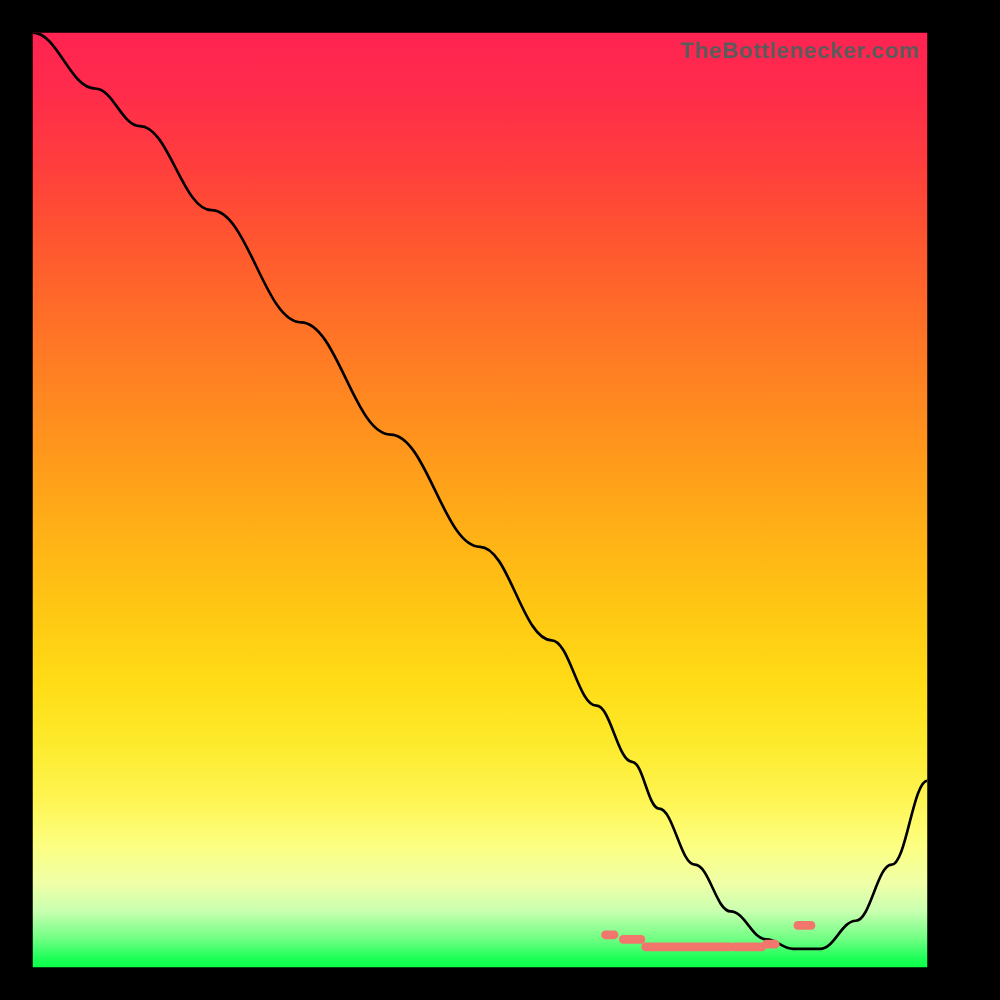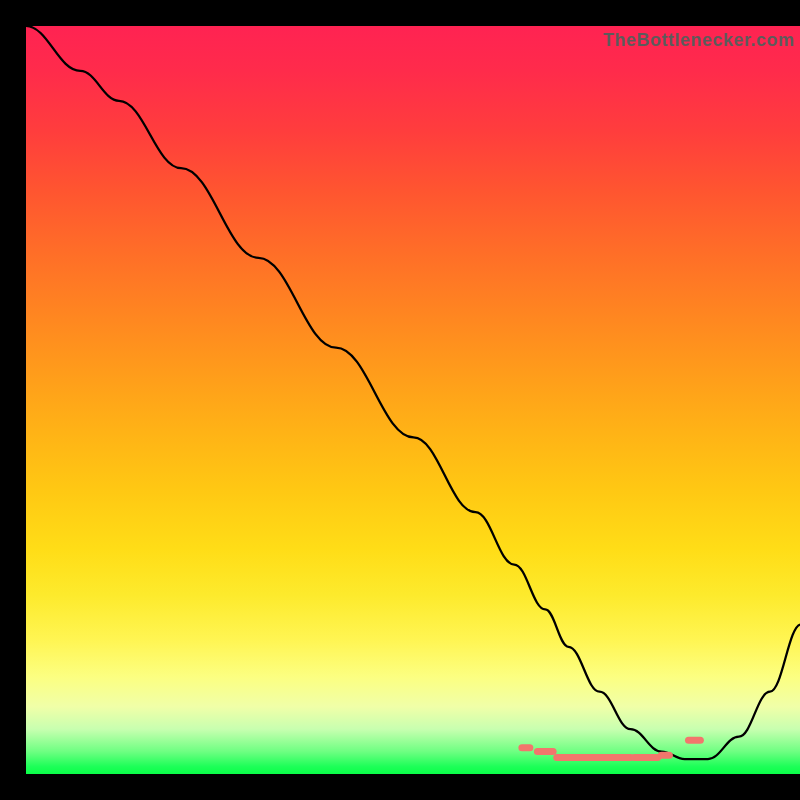--- a/index.html
+++ b/index.html
@@ -1,18 +1,18 @@
 <!DOCTYPE html>
 <html><head>
 <meta charset="utf-8">
 <style>
 *{margin:0;padding:0;box-sizing:border-box}
 body{background:#000;font-family:Arial,sans-serif}
 .stage{width:800px;height:800px;position:relative;background:#000}
-.plot{position:absolute;left:26px;top:26px;width:775px;height:748px;overflow:hidden}
+.plot{position:absolute;left:26px;top:26px;width:716px;height:748px;overflow:hidden}
 .grad{width:100%;height:100%;background:linear-gradient(to bottom,
  #ff2352 0%,
  #ff2b4b 6%,
  #ff3d3d 14%,
  #ff5530 22%,
  #ff6d28 30%,
  #ff8421 38%,
  #ff9b1b 46%,
  #ffb216 54%,
  #ffc813 62%,

